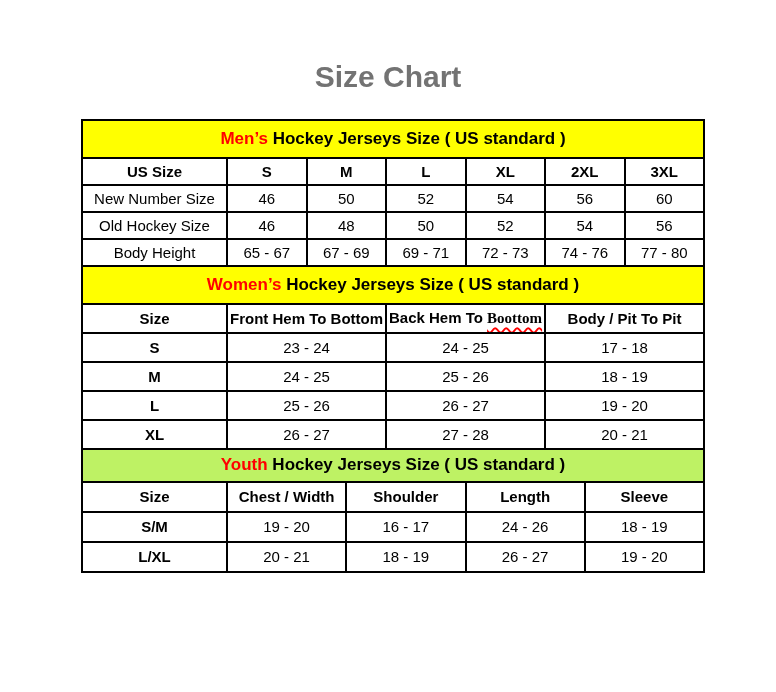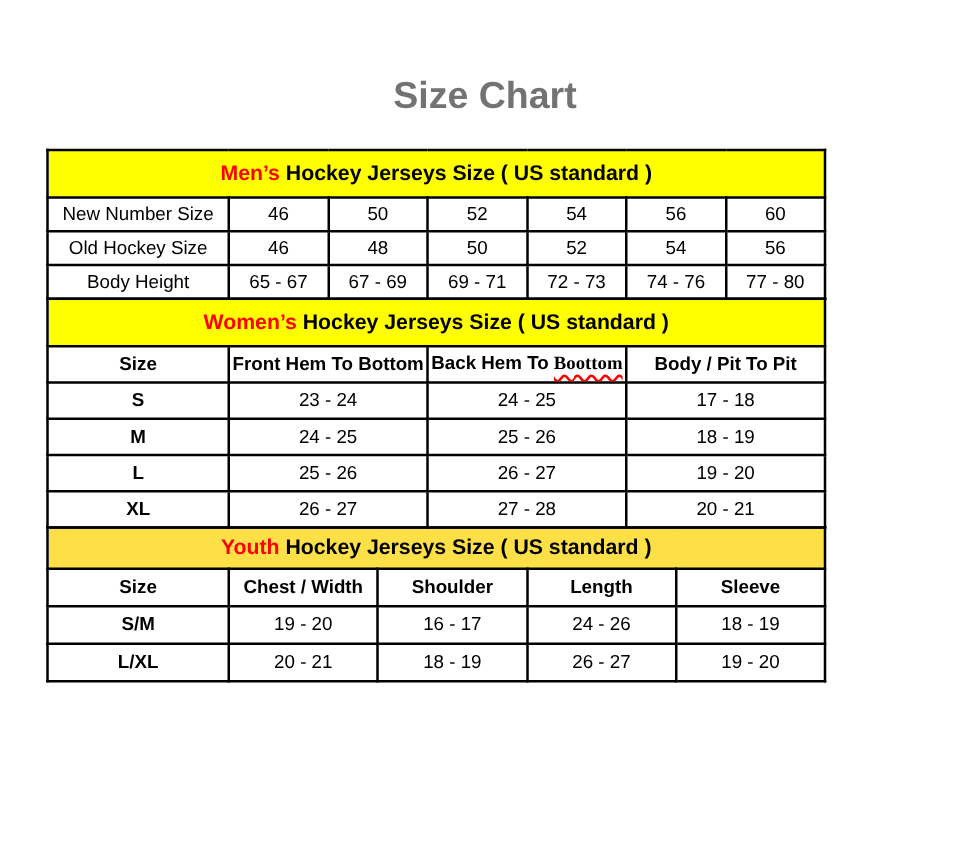--- a/index.html
+++ b/index.html
@@ -25,20 +25,21 @@
   }
   .tables {
     margin: 24px 0 0 37px;
     width: 702px;
   }
   table.tbl {
     border-collapse: collapse;
     table-layout: fixed;
     width: 624px;
     font-size: 15px;
+    margin-left: 44px;
   }
   table.tbl + table.tbl {
     margin-top: -2px; 
   }
   .tbl td {
     border: 2px solid #000000;
     text-align: center;
     vertical-align: middle;
     padding: 1px 2px;
     background: #ffffff;
@@ -82,20 +83,29 @@
           <col>
           <col>
           <col>
           <col>
         </colgroup>
     <tbody>
           <tr class="bar-row">
             <td colspan="7" class="section-bar" style="background: rgb(255, 255, 0);"><span class="bar-highlight" style="color: rgb(255, 0, 0);">Men’s</span><span> Hockey Jerseys Size ( US standard )</span></td>
           </tr>
           <tr>
+            <td class="col-head">US Size</td>
+            <td class="col-head">S</td>
+            <td class="col-head">M</td>
+            <td class="col-head">L</td>
+            <td class="col-head">XL</td>
+            <td class="col-head">2XL</td>
+            <td class="col-head">3XL</td>
+          </tr>
+          <tr>
             <td>New Number Size</td>
             <td>46</td>
             <td>50</td>
             <td>52</td>
             <td>54</td>
             <td>56</td>
             <td>60</td>
           </tr>
           <tr>
             <td>Old Hockey Size</td>
@@ -163,21 +173,21 @@
     <table class="tbl tbl-youth">
       <colgroup>
           <col class="c-label">
           <col>
           <col>
           <col>
           <col>
         </colgroup>
     <tbody>
           <tr class="bar-row">
-            <td colspan="5" class="section-bar" style="background: #fde047;"><span class="bar-highlight" style="color: rgb(255, 0, 0);">Youth</span><span> Hockey Jerseys Size ( US standard )</span></td>
+            <td colspan="5" class="section-bar" style="background: #bef264;"><span class="bar-highlight" style="color: rgb(255, 0, 0);">Youth</span><span> Hockey Jerseys Size ( US standard )</span></td>
           </tr>
           <tr>
             <td class="col-head">Size</td>
             <td class="col-head">Chest / Width</td>
             <td class="col-head">Shoulder</td>
             <td class="col-head">Length</td>
             <td class="col-head">Sleeve</td>
           </tr>
           <tr>
             <td class="row-label-bold">S/M</td>

